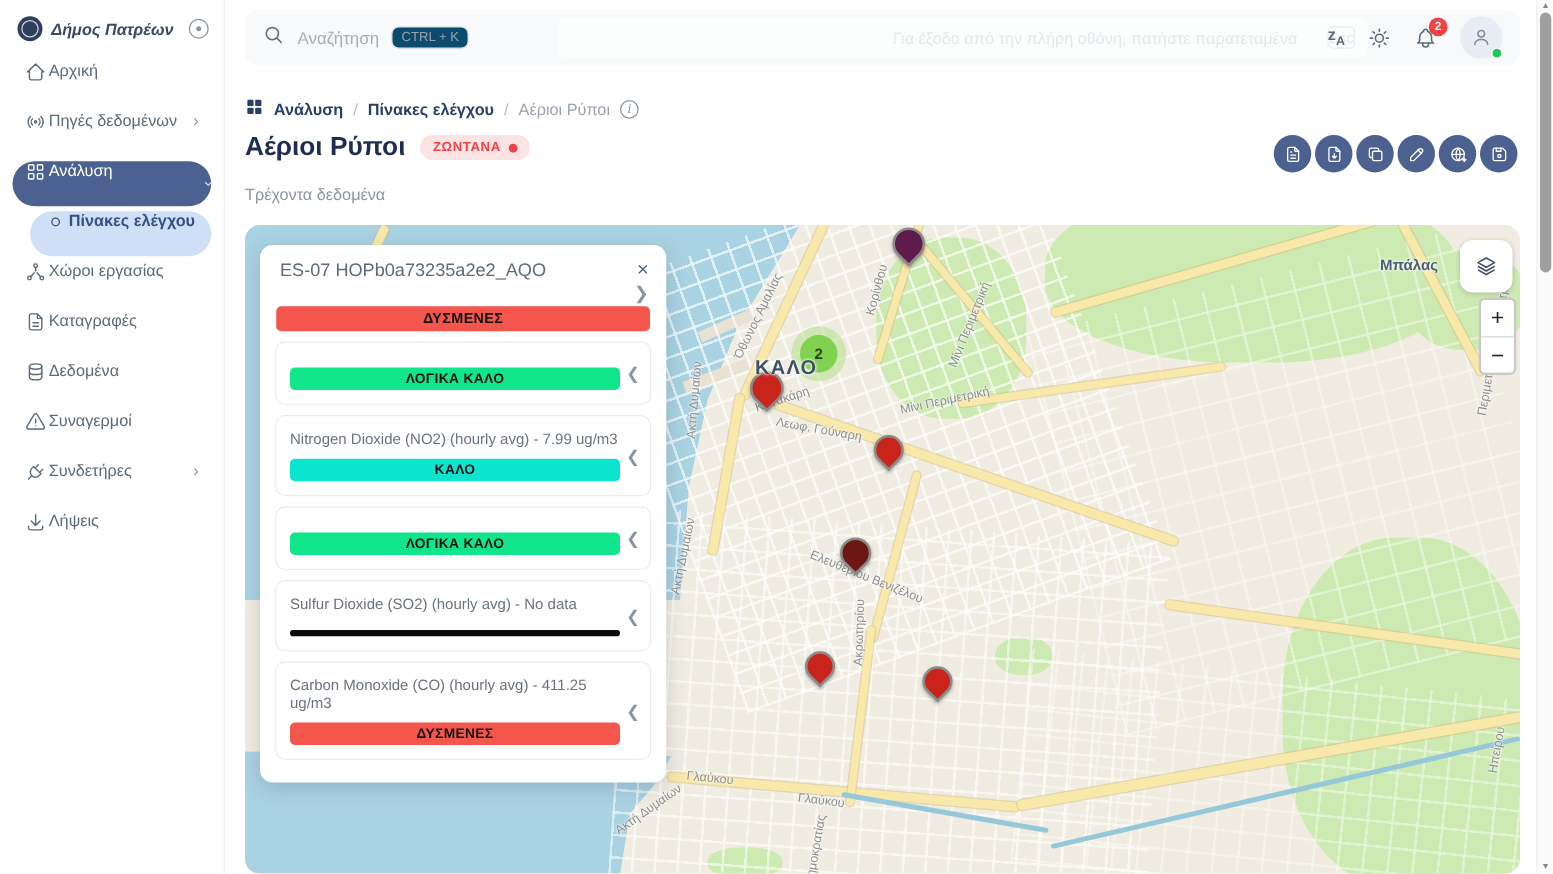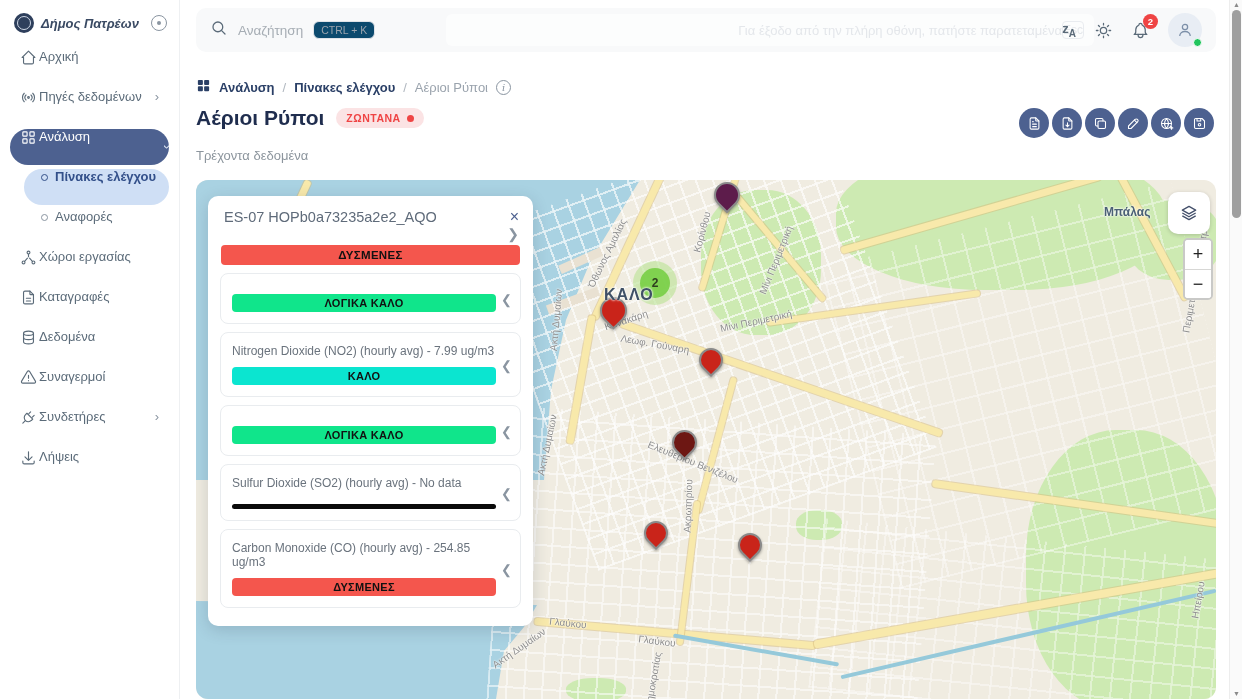--- a/index.html
+++ b/index.html
@@ -27,21 +27,21 @@
   .nav-item.sub .bullet { width:7px; height:7px; border-radius:50%; border:1.4px solid #8a95a1; }
   .nav-item.sub-active { background:#cfdff5; color:#33508a; font-weight:bold; }
   .nav-item.sub-active .bullet { border-color:#33508a; }
 
   
   .topbar { position:absolute; left:196px; top:8px; width:1020px; height:44px; background:#f8f9fa; border-radius:10px; z-index:20; display:flex; align-items:center; padding:0 14px; }
   .search-zone { display:flex; align-items:center; gap:10px; flex:1; }
   .search-icon svg { width:18px; height:18px; stroke:#5b6b79; fill:none; stroke-width:1.7; stroke-linecap:round; }
   .search-placeholder { color:#a6adb4; font-size:13.5px; }
   .kbd { border:1px solid #dfe3e8; border-radius:6px; padding:2px 7px; font-size:10.5px; color:#9aa3ad; background:#0c4a6e; }
-  .fs-hint { position:absolute; left:250px; top:6px; width:648px; height:32px; background:rgba(255,255,255,.62); border-radius:6px; display:flex; align-items:center; justify-content:flex-end; gap:0; padding:0 10px; pointer-events:none; }
+  .fs-hint { position:absolute; left:250px; top:6px; width:648px; height:32px; background:rgba(255,255,255,.62); border-radius:6px; display:flex; align-items:center; justify-content:flex-end; gap:24px; padding:0 10px; pointer-events:none; }
   .fs-hint span { color:#e4e7eb; font-size:13px; }
   .fs-hint .esc { border:1px solid #e9ecf0; border-radius:4px; padding:1px 0; color:#e4e7eb; font-size:12px; }
   .top-icons { display:flex; align-items:center; gap:18px; }
   .tool-icon { position:relative; cursor:pointer; display:flex; align-items:center; }
   .tool-icon svg { width:19px; height:19px; stroke:#5b6b79; fill:none; stroke-width:1.6; stroke-linecap:round; stroke-linejoin:round; }
   .translate-glyph { font-size:13px; color:#5b6b79; font-weight:bold; line-height:1; }
   .translate-glyph .za { font-size:10px; vertical-align:-4px; }
   .badge { position:absolute; top:-7px; right:-8px; min-width:15px; height:15px; border-radius:8px; background:#ef4444; color:#fff; font-size:9.5px; font-weight:bold; display:flex; align-items:center; justify-content:center; padding:0 3px; }
   .avatar { width:34px; height:34px; border-radius:50%; background:#e8edf4; display:flex; align-items:center; justify-content:center; position:relative; cursor:pointer; }
   .avatar svg { width:18px; height:18px; stroke:#7c8fa8; fill:none; stroke-width:1.7; }
@@ -146,27 +146,20 @@
     <span class="nav-label">Ανάλυση</span>
     <span class="nav-chevron">›</span>
   </div>
         <div class="nav-item sub sub-active">
     <span class="nav-icon">
             <span class="bullet"></span>
           </span>
     <span class="nav-label">Πίνακες ελέγχου</span>
 
   </div>
-        <div class="nav-item sub">
-    <span class="nav-icon">
-            <span class="bullet"></span>
-          </span>
-    <span class="nav-label">Αναφορές</span>
-
-  </div>
         <div class="nav-item">
     <span class="nav-icon">
             <svg viewBox="0 0 24 24">
               <circle cx="12" cy="5" r="2"></circle>
               <circle cx="5" cy="19" r="2"></circle>
               <circle cx="19" cy="19" r="2"></circle>
               <path d="M12 7v4M6.5 17.5L10.5 13M17.5 17.5L13.5 13"></path>
             </svg>
           </span>
     <span class="nav-label">Χώροι εργασίας</span>
@@ -452,21 +445,21 @@
           <div class="reading-card">
     <span class="reading-chevron">❮</span>
     <div class="reading-banner" style="background: rgb(16, 229, 139);">ΛΟΓΙΚΑ ΚΑΛΟ</div>
   </div>
           <div class="reading-card">
     <div class="reading-label">Sulfur Dioxide (SO2) (hourly avg) - No data</div>
     <span class="reading-chevron">❮</span>
     <div class="reading-banner nodata" style="background: rgb(10, 10, 10);"></div>
   </div>
           <div class="reading-card">
-    <div class="reading-label">Carbon Monoxide (CO) (hourly avg) - 254.85 ug/m3</div>
+    <div class="reading-label">Carbon Monoxide (CO) (hourly avg) - 411.25 ug/m3</div>
     <span class="reading-chevron">❮</span>
     <div class="reading-banner" style="background: rgb(244, 86, 77);">ΔΥΣΜΕΝΕΣ</div>
   </div>
         </div>
     </div>
   </div>
 
   <div class="scrollbar">
     <div class="sb-arrow" style="top:0;">▲</div>
     <div class="sb-thumb"></div>

